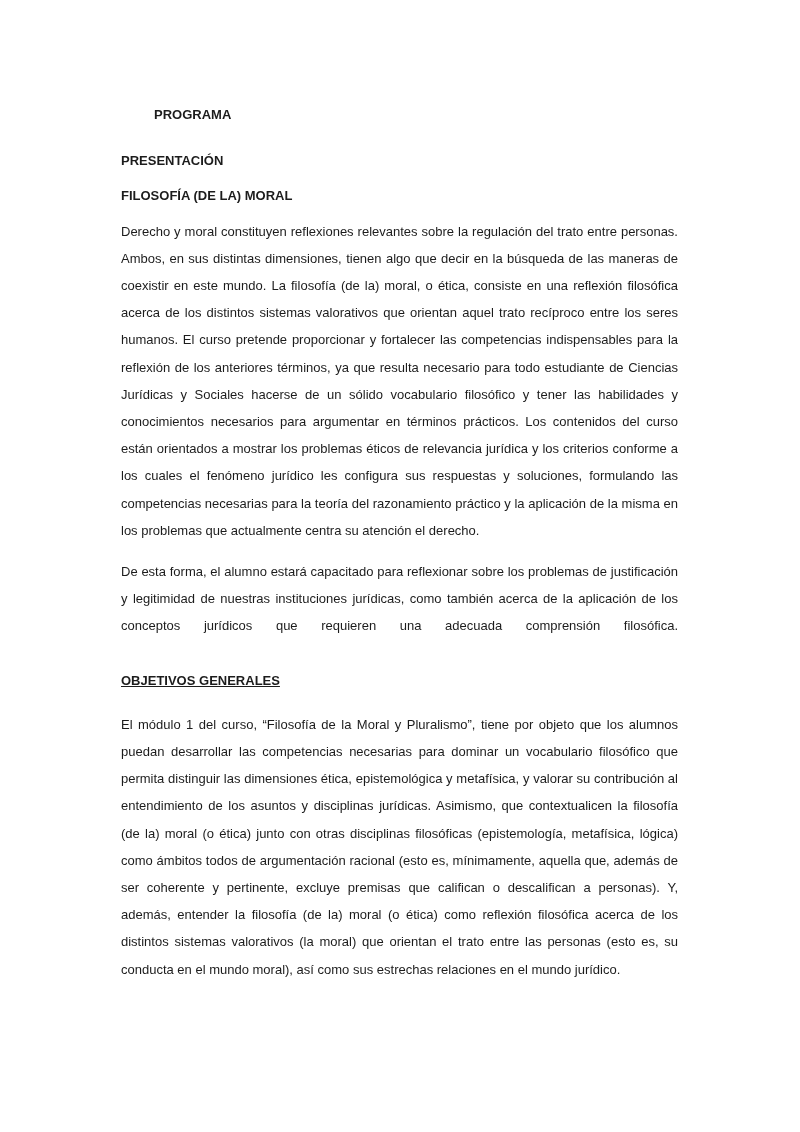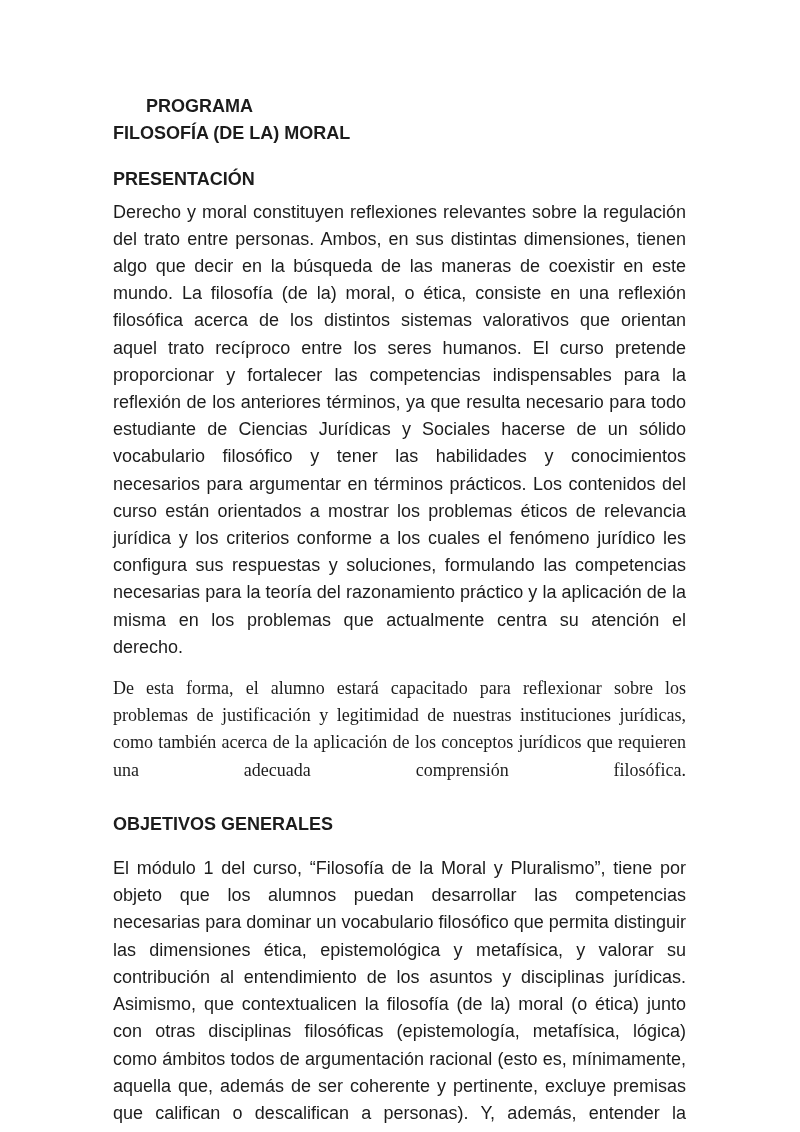--- a/index.html
+++ b/index.html
@@ -20,55 +20,55 @@
     height: 1132px;
     background: #ffffff;
   }
   .content {
     position: absolute;
     left: 113px;
     top: 93px;
     width: 573px;
   }
   p {
-    margin: 0;
-    font-size: 18px;
+    margin: 8px;
+    font-size: 13px;
     line-height: 27.2px;
   }
   .heading {
     font-weight: bold;
     text-align: left;
   }
   .title-indent {
     padding-left: 33px;
   }
   .para {
     text-align: justify;
   }
   .justify-last {
     text-align-last: justify;
   }
   .sp-heading-presentacion { margin-top: 19px; }
   .sp-para1 { margin-top: 5px; }
-  .sp-para2 { margin-top: 14px; font-family: Liberation Serif, serif; }
-  .sp-heading-objetivos { margin-top: 27px; }
+  .sp-para2 { margin-top: 14px; }
+  .sp-heading-objetivos { margin-top: 27px; text-decoration: underline; }
   .sp-para3 { margin-top: 17px; }
   strong { font-weight: normal; }
 </style>
 </head>
 <body>
 
 <div class="page">
   <div class="content">
 
     <p class="heading title-indent">PROGRAMA</p>
 
+    <p class="heading sp-heading-presentacion">PRESENTACIÓN</p>
+
     <p class="heading">FILOSOFÍA (DE LA) MORAL</p>
-
-    <p class="heading sp-heading-presentacion">PRESENTACIÓN</p>
 
     <p class="para sp-para1">Derecho y moral constituyen reflexiones relevantes sobre la regulación del trato entre personas. Ambos, en sus distintas dimensiones, tienen algo que decir en la búsqueda de las maneras de coexistir en este mundo. La filosofía (de la) moral, o ética, consiste en una reflexión filosófica acerca de los distintos sistemas valorativos que orientan aquel trato recíproco entre los seres humanos. El curso pretende proporcionar y fortalecer las competencias indispensables para la reflexión de los anteriores términos, ya que resulta necesario para todo estudiante de Ciencias Jurídicas y Sociales hacerse de un sólido vocabulario filosófico y tener las habilidades y conocimientos necesarios para argumentar en términos prácticos. Los contenidos del curso están orientados a mostrar los problemas éticos de relevancia jurídica y los criterios conforme a los cuales el fenómeno jurídico les configura sus respuestas y soluciones, formulando las competencias necesarias para la teoría del razonamiento práctico y la aplicación de la misma en los problemas que actualmente centra su atención el derecho.</p>
 
     <p class="para justify-last sp-para2">De esta forma, el alumno estará capacitado para reflexionar sobre los problemas de justificación y legitimidad de nuestras instituciones jurídicas, como también acerca de la aplicación de los conceptos jurídicos que requieren una adecuada comprensión filosófica.</p>
 
     <p class="heading sp-heading-objetivos">OBJETIVOS GENERALES</p>
 
     <p class="para sp-para3"><strong>El módulo 1 del curso, “Filosofía de la Moral y Pluralismo”,</strong><span> tiene por objeto que los alumnos puedan desarrollar las competencias necesarias para dominar un vocabulario filosófico que permita distinguir las dimensiones ética, epistemológica y metafísica, y valorar su contribución al entendimiento de los asuntos y disciplinas jurídicas. Asimismo, que contextualicen la filosofía (de la) moral (o ética) junto con otras disciplinas filosóficas (epistemología, metafísica, lógica) como ámbitos todos de argumentación racional (esto es, mínimamente, aquella que, además de ser coherente y pertinente, excluye premisas que califican o descalifican a personas). Y, además, entender la filosofía (de la) moral (o ética) como reflexión filosófica acerca de los distintos sistemas valorativos (la moral) que orientan el trato entre las personas (esto es, su conducta en el mundo moral), así como sus estrechas relaciones en el mundo jurídico.</span></p>
 
   </div>

